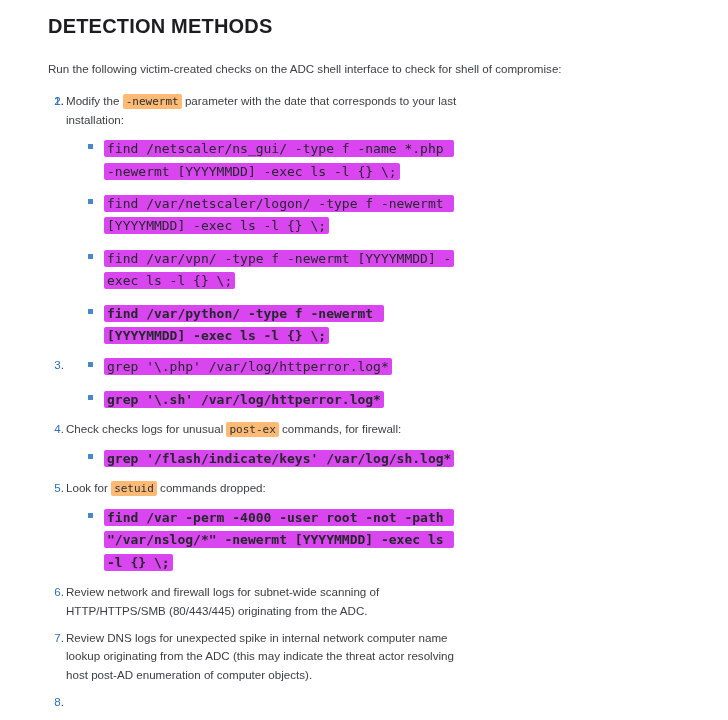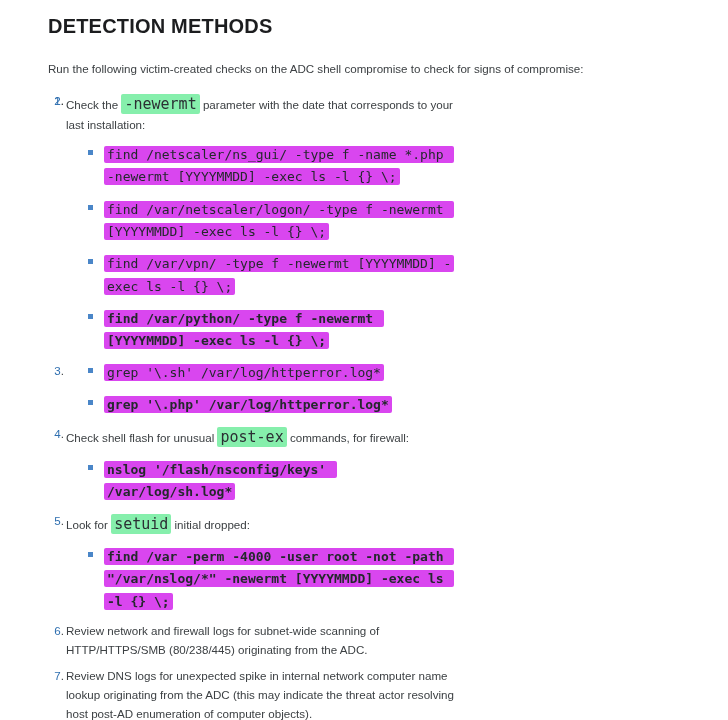--- a/index.html
+++ b/index.html
@@ -65,22 +65,22 @@
   ol.steps > li > .num::after {
     content: ".";
     color: #3c4043;
   }
   .txt { display: inline; }
 
   code, .code {
     font-family: "DejaVu Sans Mono", "Liberation Mono", monospace;
   }
   code.inline {
-    font-size: 15px;
-    background: #86efac;
+    font-size: 11px;
+    background: #fdba74;
     padding: 1px 3px;
     border-radius: 2px;
     color: #2b2f33;
     white-space: nowrap;
     text-align: center;
   }
   ul.cmds {
     list-style: none;
     margin: 9px 0 9px 0;
     padding: 0 0 0 22px;
@@ -116,66 +116,66 @@
   }
   li.step-wide { max-width: 400px; }
 </style>
 </head>
 <body>
 
 <div class="page">
 
   <h1 class="heading">DETECTION METHODS</h1>
 
-  <p class="intro">Run the following victim-created checks on the ADC shell compromise to check for signs of compromise:</p>
+  <p class="intro">Run the following victim-created checks on the ADC shell interface to check for shell of compromise:</p>
 
   <ol class="steps">
 
     <li>
       <span class="num">1</span>
     </li>
 
     <li>
       <span class="num">2</span>
-      <span class="txt">Check the </span><code class="inline">-newermt</code><span class="txt"> parameter with the date that corresponds to your last installation:</span>
+      <span class="txt">Modify the </span><code class="inline">-newermt</code><span class="txt"> parameter with the date that corresponds to your last installation:</span>
       <ul class="cmds">
         <li><span class="sq"></span><span class="cmd">find /netscaler/ns_gui/ -type f -name *.php -newermt [YYYYMMDD] -exec ls -l {} \;</span></li>
         <li><span class="sq"></span><span class="cmd">find /var/netscaler/logon/ -type f -newermt [YYYYMMDD] -exec ls -l {} \;</span></li>
         <li><span class="sq"></span><span class="cmd">find /var/vpn/ -type f -newermt [YYYYMMDD] -exec ls -l {} \;</span></li>
         <li><span class="sq"></span><span class="cmd">find /var/python/ -type f -newermt [YYYYMMDD] -exec ls -l {} \;</span></li>
       </ul>
     </li>
 
     <li>
       <span class="num">3</span>
       <ul class="cmds">
+        <li><span class="sq"></span><span class="cmd">grep '\.php' /var/log/httperror.log*</span></li>
         <li><span class="sq"></span><span class="cmd">grep '\.sh' /var/log/httperror.log*</span></li>
-        <li><span class="sq"></span><span class="cmd">grep '\.php' /var/log/httperror.log*</span></li>
       </ul>
     </li>
 
     <li>
       <span class="num">4</span>
-      <span class="txt">Check shell flash for unusual </span><code class="inline">post-ex</code><span class="txt"> commands, for firewall:</span>
+      <span class="txt">Check checks logs for unusual </span><code class="inline">post-ex</code><span class="txt"> commands, for firewall:</span>
       <ul class="cmds">
-        <li><span class="sq"></span><span class="cmd">nslog '/flash/nsconfig/keys' /var/log/sh.log*</span></li>
+        <li><span class="sq"></span><span class="cmd">grep '/flash/indicate/keys' /var/log/sh.log*</span></li>
       </ul>
     </li>
 
     <li>
       <span class="num">5</span>
-      <span class="txt">Look for </span><code class="inline">setuid</code><span class="txt"> initial dropped:</span>
+      <span class="txt">Look for </span><code class="inline">setuid</code><span class="txt"> commands dropped:</span>
       <ul class="cmds">
         <li><span class="sq"></span><span class="cmd">find /var -perm -4000 -user root -not -path "/var/nslog/*" -newermt [YYYYMMDD] -exec ls -l {} \;</span></li>
       </ul>
     </li>
 
     <li>
       <span class="num">6</span>
-      <span class="txt">Review network and firewall logs for subnet-wide scanning of HTTP/HTTPS/SMB (80/238/445) originating from the ADC.</span>
+      <span class="txt">Review network and firewall logs for subnet-wide scanning of HTTP/HTTPS/SMB (80/443/445) originating from the ADC.</span>
     </li>
 
     <li class="step-wide">
       <span class="num">7</span>
       <span class="txt">Review DNS logs for unexpected spike in internal network computer name lookup originating from the ADC (this may indicate the threat actor resolving host post-AD enumeration of computer objects).</span>
     </li>
 
     <li class="step-wide">
       <span class="num">8</span>
     </li>

